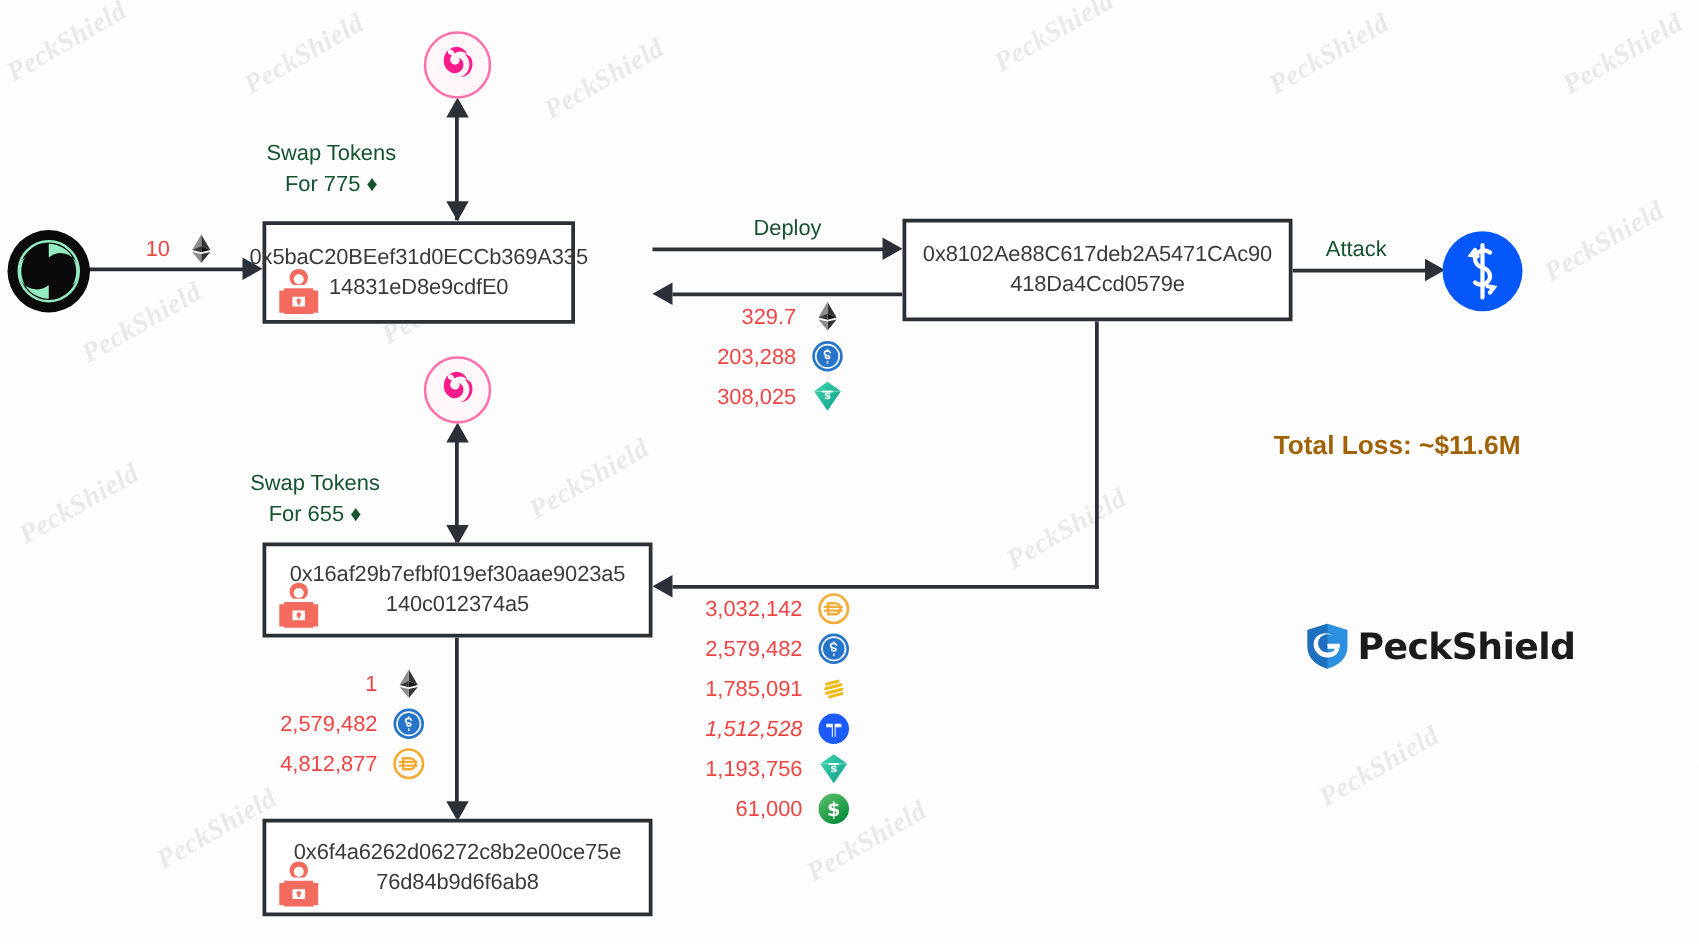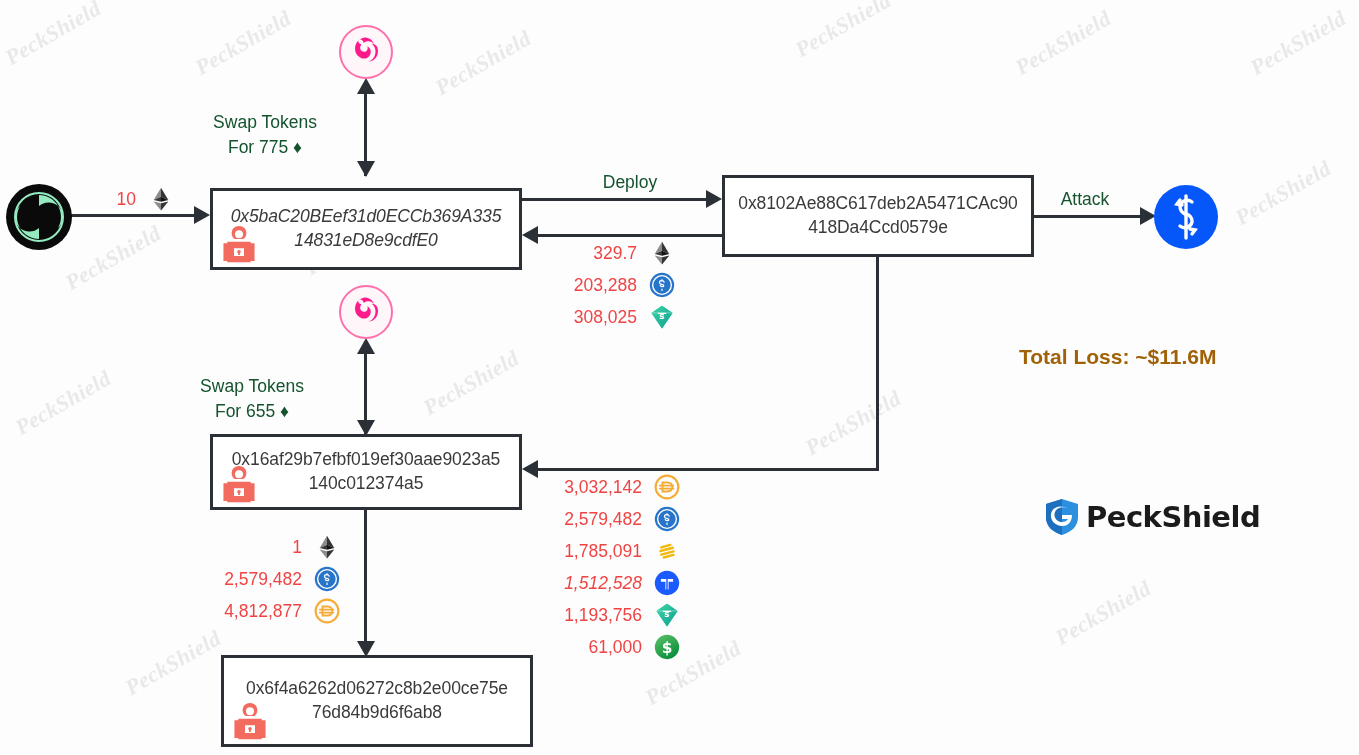--- a/index.html
+++ b/index.html
@@ -262,39 +262,39 @@
       <circle cx="33" cy="33" r="32" fill="#0657f9"></circle>
       <g fill="none" stroke="#ffffff" stroke-width="3.4" stroke-linecap="round">
         <path d="M33 12 v42"></path>
         <path d="M39 18 a7.5 7.5 0 0 0 -12 4 a7.5 7.5 0 0 0 6 8 a7.5 7.5 0 0 1 6 8 a7.5 7.5 0 0 1 -12 4"></path>
         <path d="M27 16 l-3 4 l5 1"></path>
         <path d="M39 50 l3 -4 l-5 -1"></path>
       </g>
     </svg>
   </div>
 
-  <div class="addr-box" style="left:210px; top:188px; width:312px; height:82px;font-style:italic;">
+  <div class="addr-box" style="left:210px; top:177px; width:250px; height:82px;">
     <div class="addr-text"><span>0x5baC20BEef31d0ECCb369A335</span><br><span>14831eD8e9cdfE0</span></div>
     <svg class="hacker-badge" viewBox="0 0 32 36">
         <use href="#ic-hacker"></use>
       </svg>
   </div>
 
   <div class="addr-box" style="left:722px; top:175px; width:312px; height:82px;">
     <div class="addr-text"><span>0x8102Ae88C617deb2A5471CAc90</span><br><span>418Da4Ccd0579e</span></div>
   </div>
 
   <div class="addr-box" style="left:210px; top:434px; width:312px; height:76px;">
     <div class="addr-text"><span>0x16af29b7efbf019ef30aae9023a5</span><br><span>140c012374a5</span></div>
     <svg class="hacker-badge" viewBox="0 0 32 36">
         <use href="#ic-hacker"></use>
       </svg>
   </div>
 
-  <div class="addr-box" style="left:210px; top:655px; width:312px; height:92px;margin-left:11px;">
+  <div class="addr-box" style="left:210px; top:655px; width:312px; height:78px;">
     <div class="addr-text"><span>0x6f4a6262d06272c8b2e00ce75e</span><br><span>76d84b9d6f6ab8</span></div>
     <svg class="hacker-badge" viewBox="0 0 32 36">
         <use href="#ic-hacker"></use>
       </svg>
   </div>
 
   <div class="line-h" style="left:68px; top:214px; width:128px;"></div>
   <div class="arrow arrow-r" style="left:194px; top:206px;"></div>
   <div class="amt-row" style="left:88px; top:186px; width:86px;">
     <span class="amt-val">10</span>

